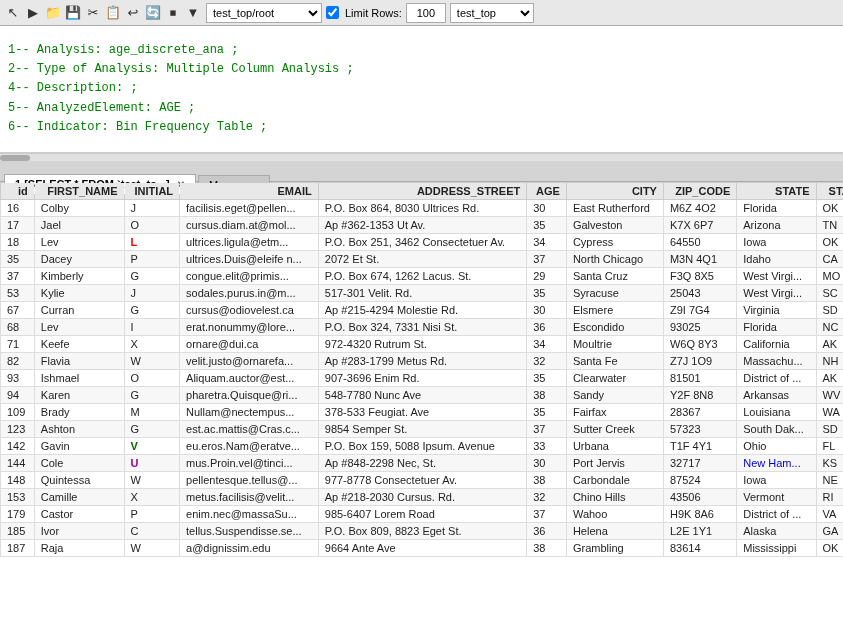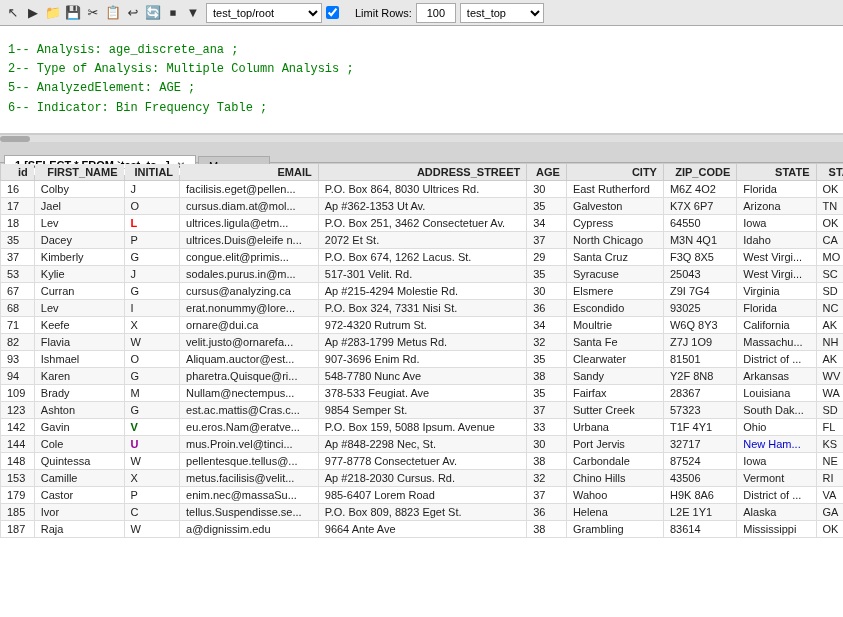--- a/index.html
+++ b/index.html
@@ -39,21 +39,21 @@
     }
     .toolbar-select-wide {
       width: 116px;
     }
     .toolbar-select-narrow {
       width: 84px;
     }
     .toolbar-checkbox-label {
       display: flex;
       align-items: center;
-      gap: 16px;
+      gap: 6px;
       font-size: 11px;
       white-space: nowrap;
     }
     .toolbar-number {
       width: 40px;
       height: 20px;
       font-size: 11px;
       border: 1px solid #aaa;
       text-align: center;
     }
@@ -192,20 +192,21 @@
   <select class="toolbar-select toolbar-select-narrow">
     <option>test_top</option>
   </select>
 </div>
 
 <div class="main-content">
 
   <div class="sql-editor">
     <div class="sql-line sql-comment">1-- Analysis: age_discrete_ana ;</div>
     <div class="sql-line sql-comment">2-- Type of Analysis: Multiple Column Analysis ;</div>
+    <div class="sql-line sql-comment">4-- Description:  ;</div>
     <div class="sql-line sql-comment">5-- AnalyzedElement: AGE ;</div>
     <div class="sql-line sql-comment">6-- Indicator: Bin Frequency Table ;</div>
   </div>
   <div class="editor-scrollbar">
     <div class="editor-scrollbar-thumb"></div>
   </div>
 
   <div class="tab-bar">
     <div class="tab active">
       <span>1 [SELECT * FROM `test_to...]</span>
@@ -302,21 +303,21 @@
             <td>35</td>
             <td>Syracuse</td>
             <td>25043</td>
             <td>West Virgi...</td>
             <td>SC</td>
           </tr>
           <tr>
             <td>67</td>
             <td>Curran</td>
             <td>G</td>
-            <td>cursus@analyzing.ca</td>
+            <td>cursus@odiovelest.ca</td>
             <td>Ap #215-4294 Molestie Rd.</td>
             <td>30</td>
             <td>Elsmere</td>
             <td>Z9I 7G4</td>
             <td>Virginia</td>
             <td>SD</td>
           </tr>
           <tr>
             <td>68</td>
             <td>Lev</td>

